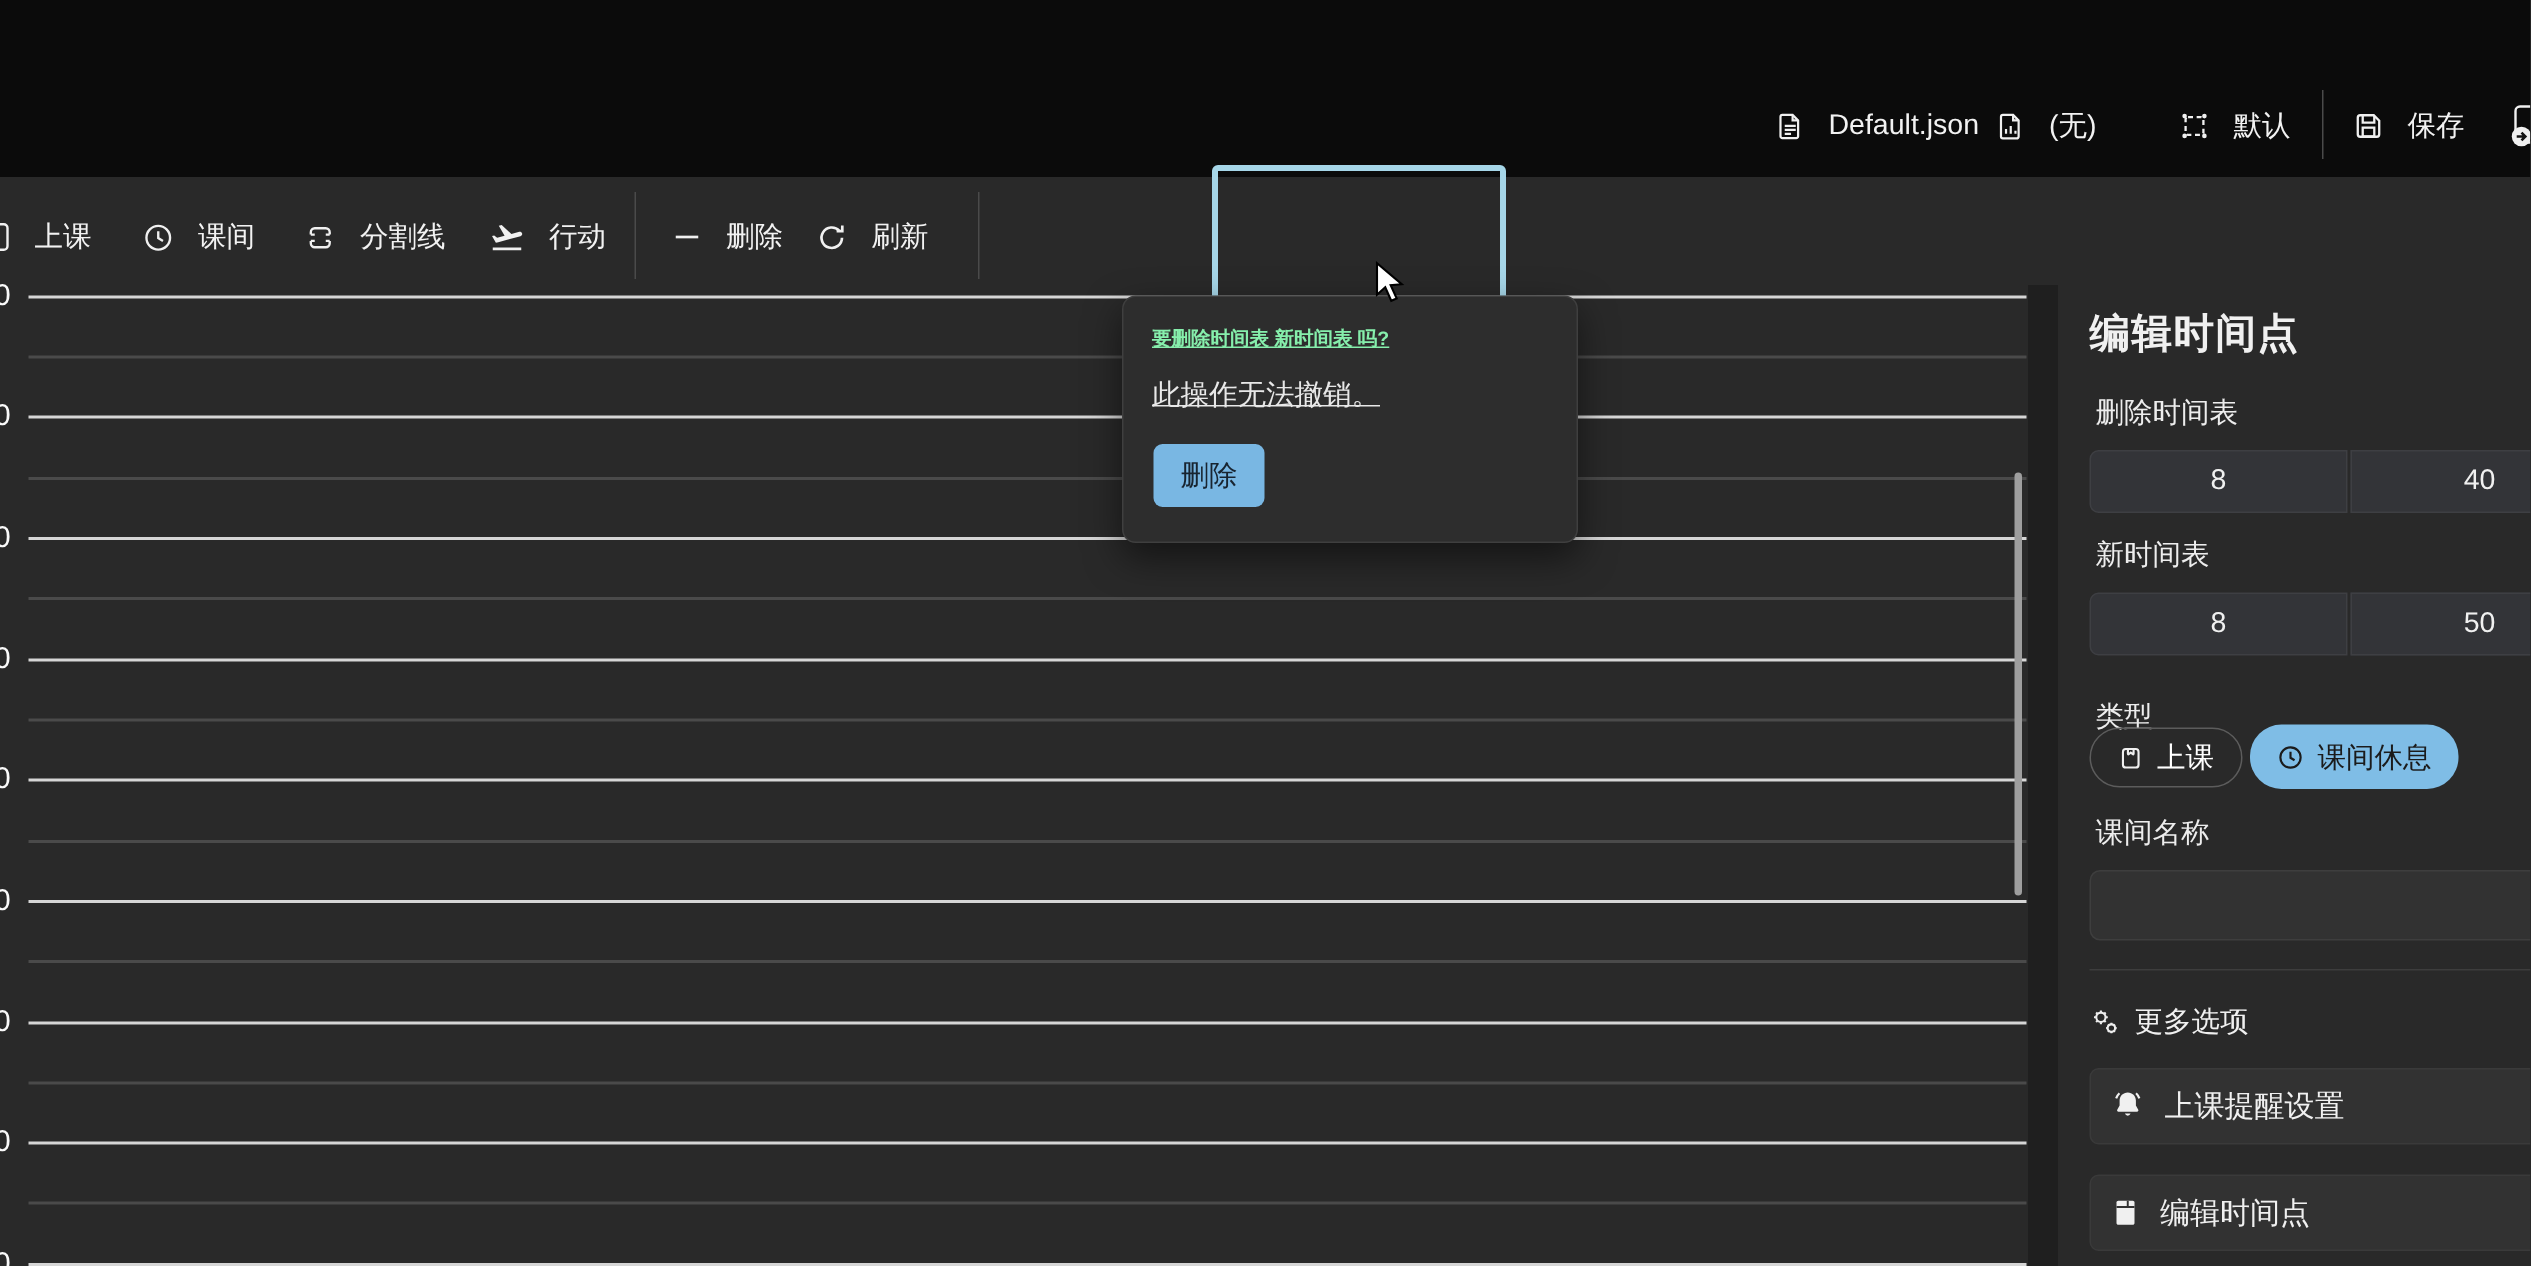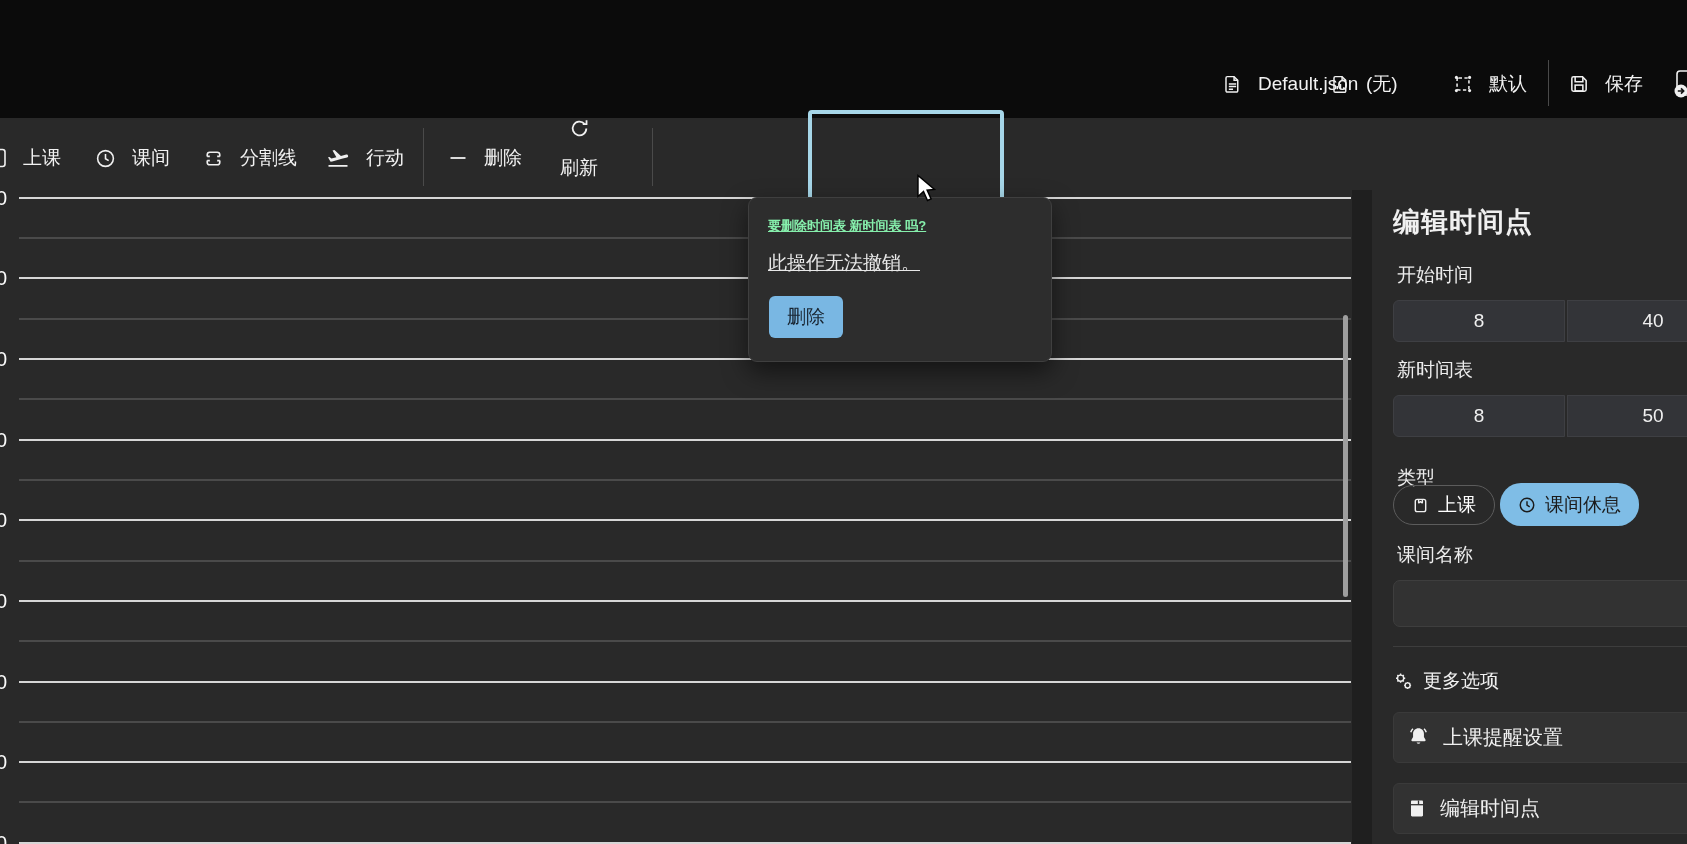--- a/index.html
+++ b/index.html
@@ -57,21 +57,21 @@
 
   .icon{display:inline-flex;flex:none;}
   .cursor{position:absolute;left:916px;top:174px;}
 </style>
 </head>
 <body>
 
 <div class="stage">
 
   <div class="header">
-    <div class="hbtn" style="left:1222px;">
+    <div class="hbtn" style="left:1183px;">
       <span class="icon">
         <svg width="21" height="21" viewBox="0 0 20 20" fill="none" stroke="#f0f0f0" stroke-width="1.4">
             <path d="M5 2.5h6.5L15 6v10a1.2 1.2 0 0 1-1.2 1.2H5A1.2 1.2 0 0 1 3.8 16V3.7A1.2 1.2 0 0 1 5 2.5z"></path>
             <path d="M11.5 2.5V6H15"></path>
             <path d="M6.5 9.5h7M6.5 12h7M6.5 14.5h4"></path>
           </svg>
       </span>
       <span>Default.json</span>
     </div>
     <div class="hbtn" style="left:1330px;">
@@ -157,21 +157,21 @@
     </div>
     <div class="tsep" style="left:423px;"></div>
     <div class="titem" style="left:448px;">
       <span class="icon">
         <svg width="20" height="20" viewBox="0 0 20 20" stroke="#f0f0f0" stroke-width="1.8">
             <path d="M2.5 10h15"></path>
           </svg>
       </span>
       <span>删除</span>
     </div>
-    <div class="titem" style="left:560px;flex-direction:column;">
+    <div class="titem" style="left:544px;">
       <span class="icon">
         <svg width="21" height="21" viewBox="0 0 20 20" fill="none" stroke="#f0f0f0" stroke-width="1.7">
             <path d="M16.5 10a6.5 6.5 0 1 1-1.7-4.4"></path>
             <path d="M16.7 2.2v3.6h-3.6"></path>
           </svg>
       </span>
       <span>刷新</span>
     </div>
     <div class="tsep" style="left:652px;"></div>
   </div>
@@ -204,21 +204,21 @@
       <div class="tl-line major" style="top: 664px;"></div>
       <span class="tick" style="top: 665px;">0</span>
     </div>
   <div class="vscroll"></div>
   <div class="band"></div>
 
   <div class="panel">
     <div class="inner">
       <div class="p-title">编辑时间点</div>
 
-      <div class="p-label" style="top:72px;">开始时间</div>
+      <div class="p-label" style="top:72px;">删除时间表</div>
       <div class="num-row" style="top:110px;">
         <div class="num-cell">8</div>
         <div class="num-cell">40</div>
       </div>
 
       <div class="p-label" style="top:167px;">新时间表</div>
       <div class="num-row" style="top:205px;">
         <div class="num-cell">8</div>
         <div class="num-cell">50</div>
       </div>

